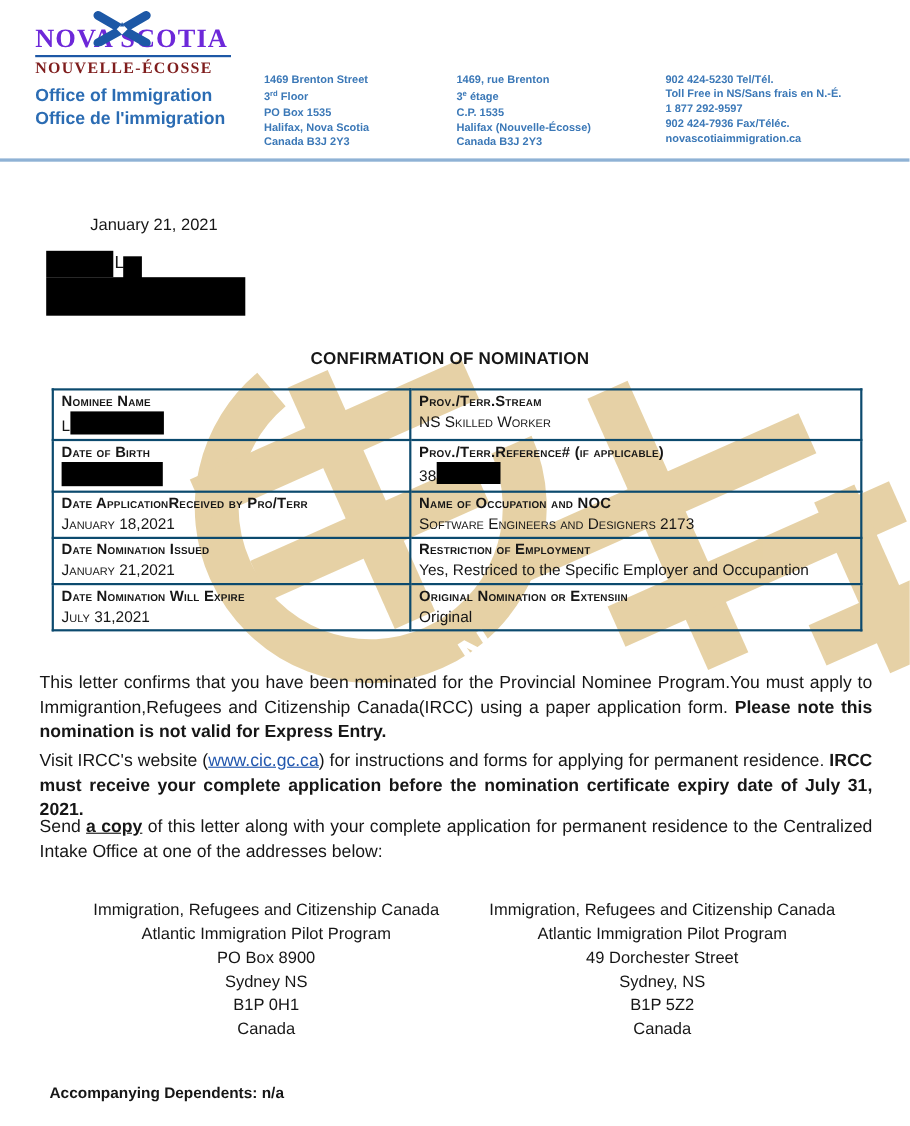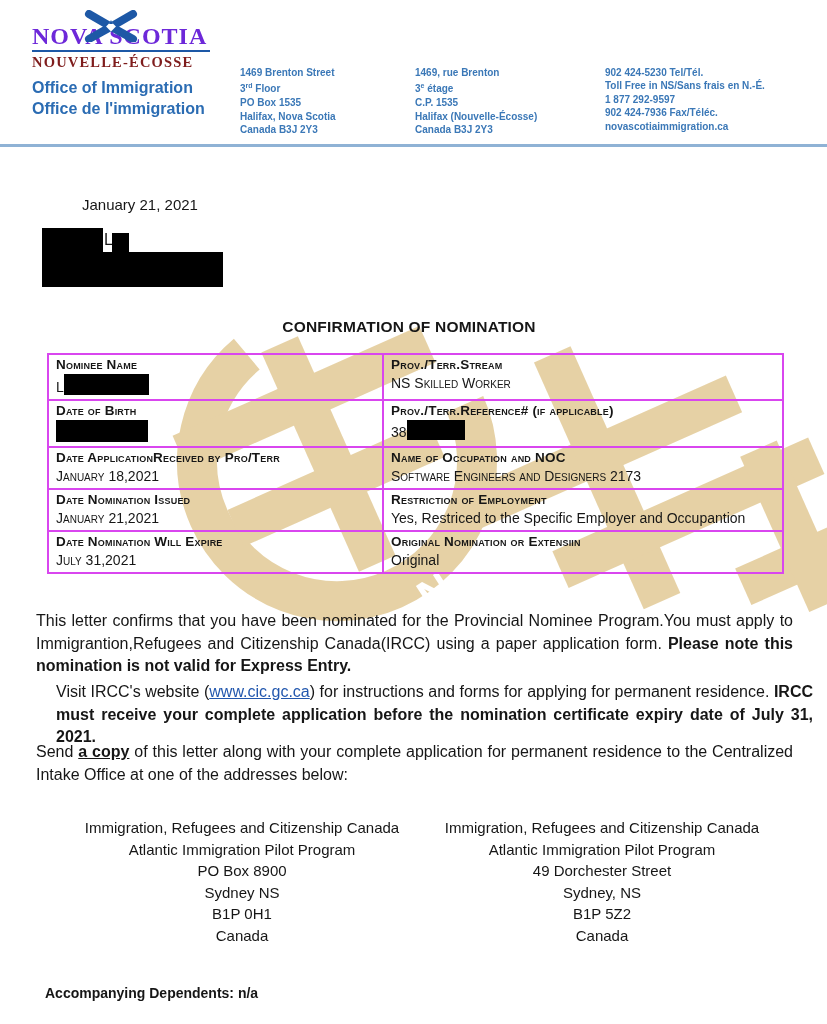--- a/index.html
+++ b/index.html
@@ -30,29 +30,29 @@
   .date{position:absolute;left:45px;top:196px;font-size:15px;margin-left:37px;}
   .red1a{position:absolute;left:42px;top:228px;width:61px;height:24px;background:#000;}
   .red-l{position:absolute;left:104px;top:231px;font-size:16px;}
   .red1b{position:absolute;left:112px;top:233px;width:17px;height:20px;background:#000;}
   .red2{position:absolute;left:42px;top:252px;width:181px;height:35px;background:#000;}
 
   .title{position:absolute;left:0;top:318px;width:818px;text-align:center;
          font-weight:bold;font-size:15.5px;letter-spacing:.2px;}
 
   table.nom{position:absolute;left:47px;top:353px;width:737px;border-collapse:collapse;}
-  table.nom td{border:2px solid #d946ef;vertical-align:top;padding:1px 16px 2px 7px;height:36px;}
+  table.nom td{border:2px solid #0c4a6e;vertical-align:top;padding:1px 6px 2px 7px;height:36px;}
   td.lcol{width:310px;}
   .lab{font-weight:bold;font-size:13.5px;font-variant:small-caps;letter-spacing:.2px;line-height:18px;}
   .val{font-size:14px;font-variant:small-caps;line-height:19px;}
   .val.plain{font-variant:normal;}
   .cellrd{display:inline-block;background:#000;vertical-align:text-bottom;}
 
   .para{position:absolute;left:36px;width:757px;font-size:16px;line-height:22.5px;text-align:justify;}
-  .p1{top:610px;} .p2{top:681px;margin-left:20px;} .p3{top:741px;}
+  .p1{top:610px;} .p2{top:681px;} .p3{top:741px;}
   .run-bold{font-weight:bold;}
   .run-boldul{font-weight:bold;text-decoration:underline;}
   .run-link{color:#2257ae;text-decoration:underline;cursor:pointer;}
 
   .office-addr{position:absolute;top:817px;width:348px;text-align:center;
                font-size:15px;line-height:21.5px;}
   .oa1{left:68px;} .oa2{left:428px;}
 
   .footer{position:absolute;left:45px;top:985px;font-weight:bold;font-size:14px;}
 </style>

